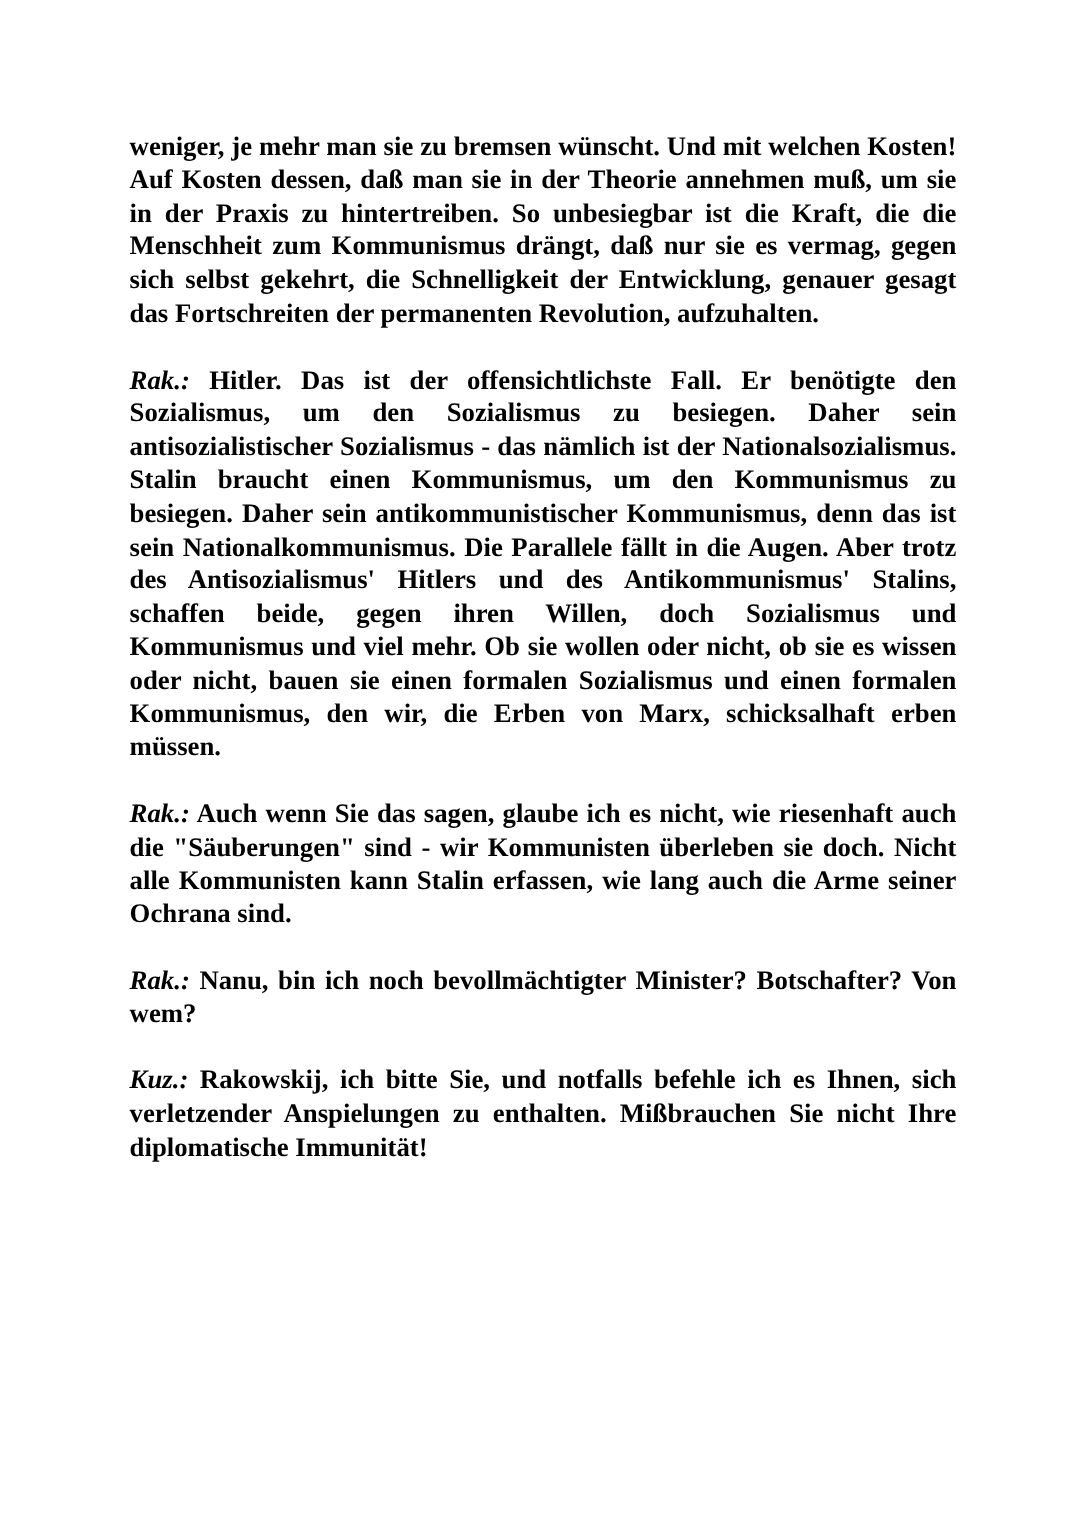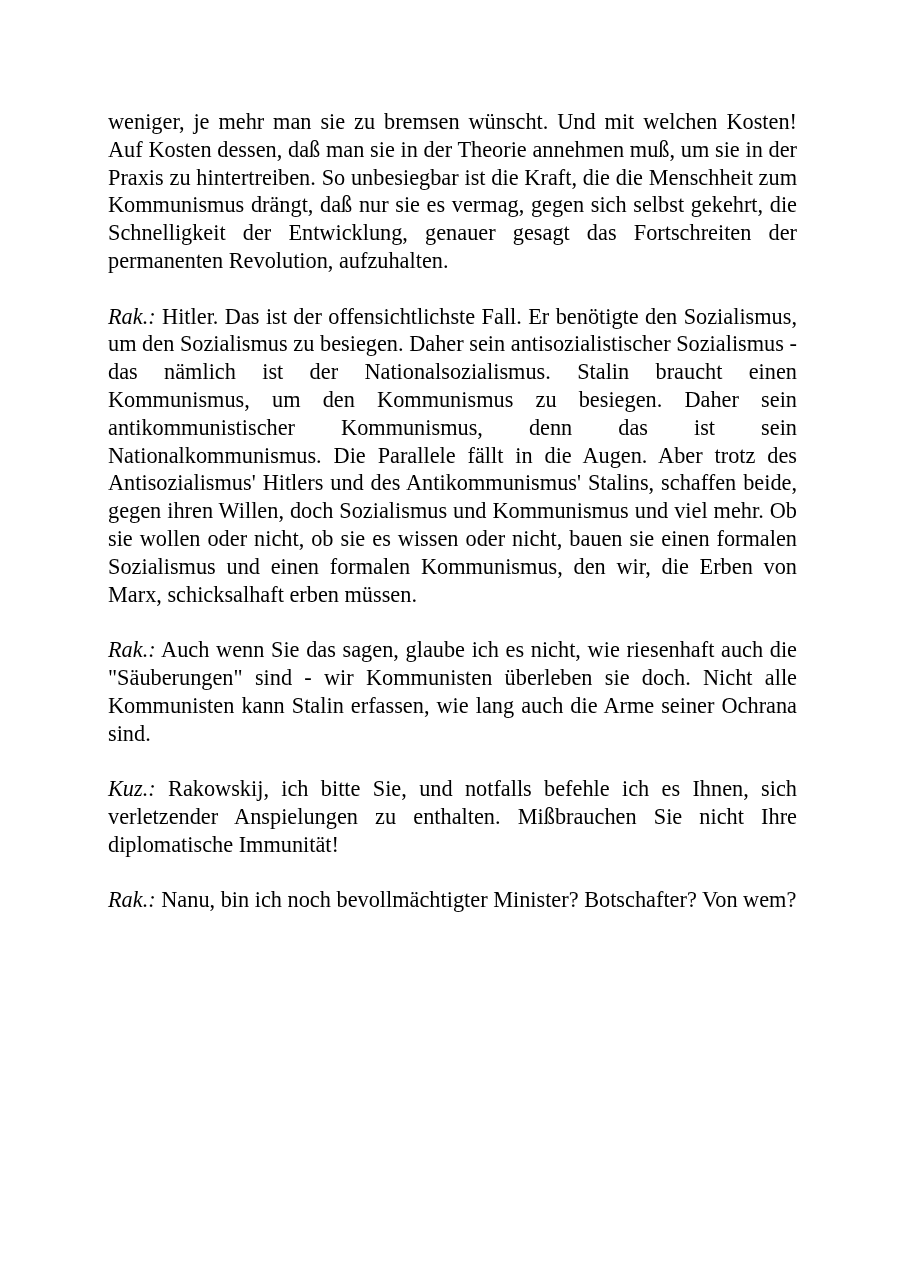--- a/index.html
+++ b/index.html
@@ -20,37 +20,38 @@
       width: 689px;
       font-family: "Liberation Serif", serif;
       font-size: 22.3px;
       line-height: 27.8px;
       color: #000000;
     }
     .para {
       margin: 0 0 27.8px 0;
       text-align: justify;
       hyphens: none;
+      font-weight: bold;
     }
     .speaker {
       font-style: italic;
     }
   </style>
 </head>
 <body>
 
 <div class="page">
   <p class="para">
     <span class="speaker"></span><span>weniger, je mehr man sie zu bremsen wünscht. Und mit welchen Kosten! Auf Kosten dessen, daß man sie in der Theorie annehmen muß, um sie in der Praxis zu hintertreiben. So unbesiegbar ist die Kraft, die die Menschheit zum Kommunismus drängt, daß nur sie es vermag, gegen sich selbst gekehrt, die Schnelligkeit der Entwicklung, genauer gesagt das Fortschreiten der permanenten Revolution, aufzuhalten.</span>
   </p>
   <p class="para">
     <span class="speaker">Rak.:</span><span> Hitler. Das ist der offensichtlichste Fall. Er benötigte den Sozialismus, um den Sozialismus zu besiegen. Daher sein antisozialistischer Sozialismus - das nämlich ist der Nationalsozialismus. Stalin braucht einen Kommunismus, um den Kommunismus zu besiegen. Daher sein antikommunistischer Kommunismus, denn das ist sein Nationalkommunismus. Die Parallele fällt in die Augen. Aber trotz des Antisozialismus' Hitlers und des Antikommunismus' Stalins, schaffen beide, gegen ihren Willen, doch Sozialismus und Kommunismus und viel mehr. Ob sie wollen oder nicht, ob sie es wissen oder nicht, bauen sie einen formalen Sozialismus und einen formalen Kommunismus, den wir, die Erben von Marx, schicksalhaft erben müssen.</span>
   </p>
   <p class="para">
     <span class="speaker">Rak.:</span><span> Auch wenn Sie das sagen, glaube ich es nicht, wie riesenhaft auch die "Säuberungen" sind - wir Kommunisten überleben sie doch. Nicht alle Kommunisten kann Stalin erfassen, wie lang auch die Arme seiner Ochrana sind.</span>
   </p>
   <p class="para">
-    <span class="speaker">Kuz.:</span><span> Rakowskij, ich bitte Sie, und notfalls befehle ich es Ihnen, sich verletzender Anspielungen zu enthalten. Mißbrauchen Sie nicht Ihre diplomatische Immunität!</span>
+    <span class="speaker">Rak.:</span><span> Nanu, bin ich noch bevollmächtigter Minister? Botschafter? Von wem?</span>
   </p>
   <p class="para">
-    <span class="speaker">Rak.:</span><span> Nanu, bin ich noch bevollmächtigter Minister? Botschafter? Von wem?</span>
+    <span class="speaker">Kuz.:</span><span> Rakowskij, ich bitte Sie, und notfalls befehle ich es Ihnen, sich verletzender Anspielungen zu enthalten. Mißbrauchen Sie nicht Ihre diplomatische Immunität!</span>
   </p>
 </div>
 
 </body></html>

